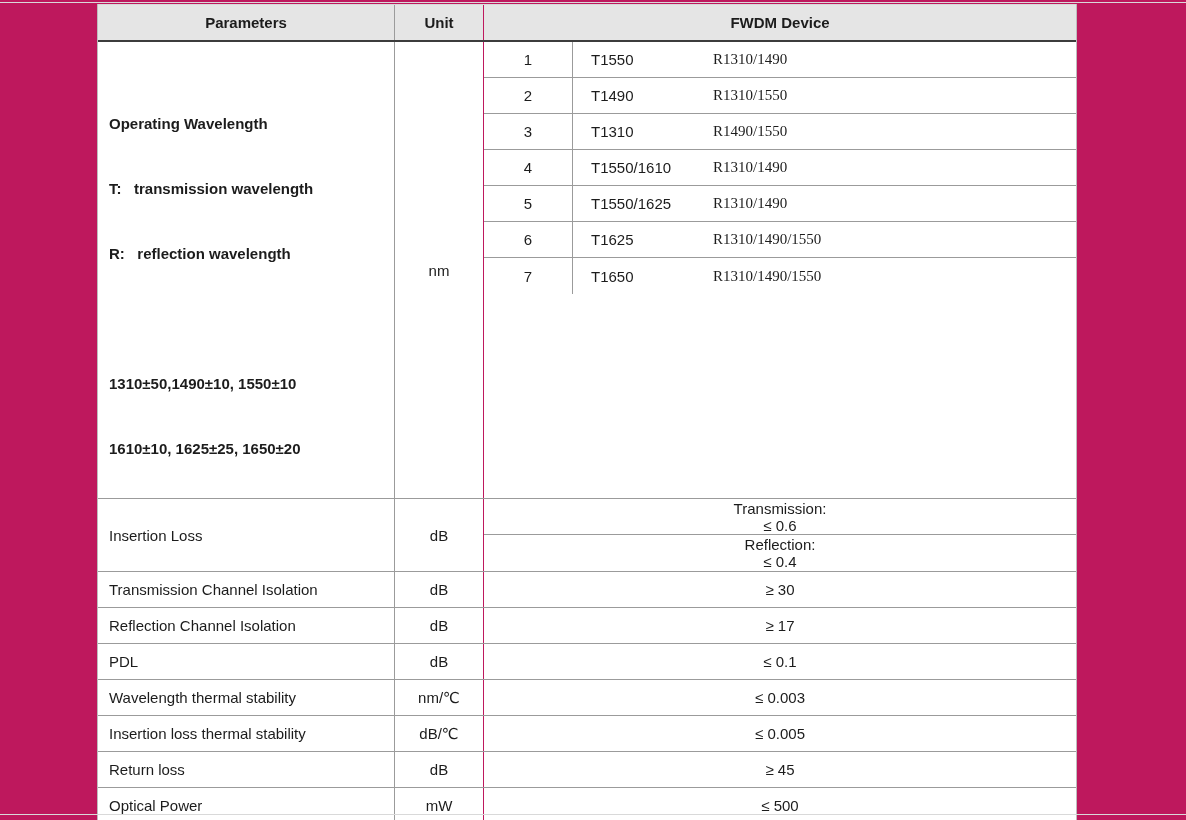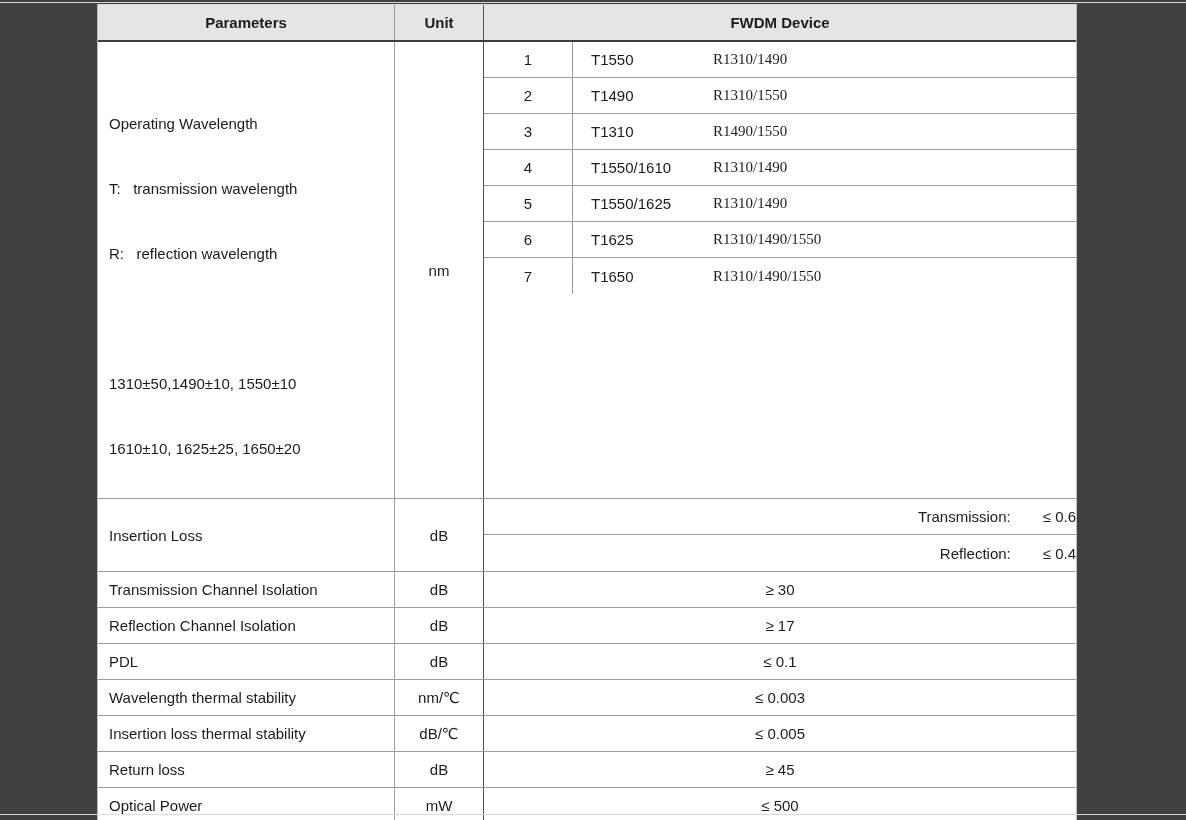--- a/index.html
+++ b/index.html
@@ -1,18 +1,18 @@
 <!DOCTYPE html>
 <html><head>
 <meta charset="utf-8">
 <style>
   * { margin:0; padding:0; box-sizing:border-box; }
   body { background:#ffffff; }
   .page {
-    position:relative; width:1186px; height:820px; background:#404040;
+    position:relative; width:1186px; height:820px; background:#be185d;
     font-family:"Liberation Sans","DejaVu Sans",sans-serif;
     color:#1c1c1c; font-size:15px; overflow:hidden;
   }
   .page-rule { position:absolute; left:0; width:1186px; height:1px; background:#d9d9d9; }
   .rule-top { top:2px; }
   .rule-bottom { top:814px; }
 
   .spec-table {
     position:absolute; left:97px; top:4px; width:980px;
     border-left:1px solid #bdbdbd; border-right:1px solid #bdbdbd;
@@ -25,31 +25,31 @@
   }
   .col-param { width:297px; border-right:1px solid #9b9b9b; display:flex; align-items:center; padding-left:11px; }
   .col-unit  { width:89px;  border-right:1px solid #be185d; display:flex; align-items:center; justify-content:center; text-align:center; }
   .col-fwdm  { flex:1; display:flex; align-items:center; justify-content:center; text-align:center; }
   .t-row.header .col-param { justify-content:center; padding-left:0; }
 
   .row-simple { height:36px; }
 
   
   .col-fwdm.stack { flex-direction:column; align-items:stretch; justify-content:flex-start; padding:0; }
-  .wl-param { align-items:flex-start; }
+  .wl-param { align-items:flex-start;font-weight:bold; }
   .wl-lines { padding-top:32px; white-space:pre-wrap; }
   .wl-line { height:31px; line-height:31px; text-align:left; }
   .combo-row { display:flex; height:36px; border-bottom:1px solid #9b9b9b; align-items:stretch; }
   .combo-row:last-child { border-bottom:none; }
   .combo-num { width:89px; border-right:1px solid #9b9b9b; display:flex; align-items:center; justify-content:center; }
   .combo-t { width:140px; padding-left:18px; display:flex; align-items:center; text-align:right; }
   .combo-r { flex:1; display:flex; align-items:center; text-align:left;font-family:Liberation Serif, serif; }
 
   
-  .il-row { height:36px; border-bottom:1px solid #9b9b9b; display:flex; align-items:center; justify-content:flex-end; column-gap:32px; }
+  .il-row { height:36px; border-bottom:1px solid #9b9b9b; display:flex; align-items:center; justify-content:center; column-gap:32px;flex-direction:column; }
   .il-row:last-child { border-bottom:none; }
 </style>
 </head>
 <body>
 
 <div class="page">
   <div class="page-rule rule-top"></div>
 
   <div class="spec-table">
 

